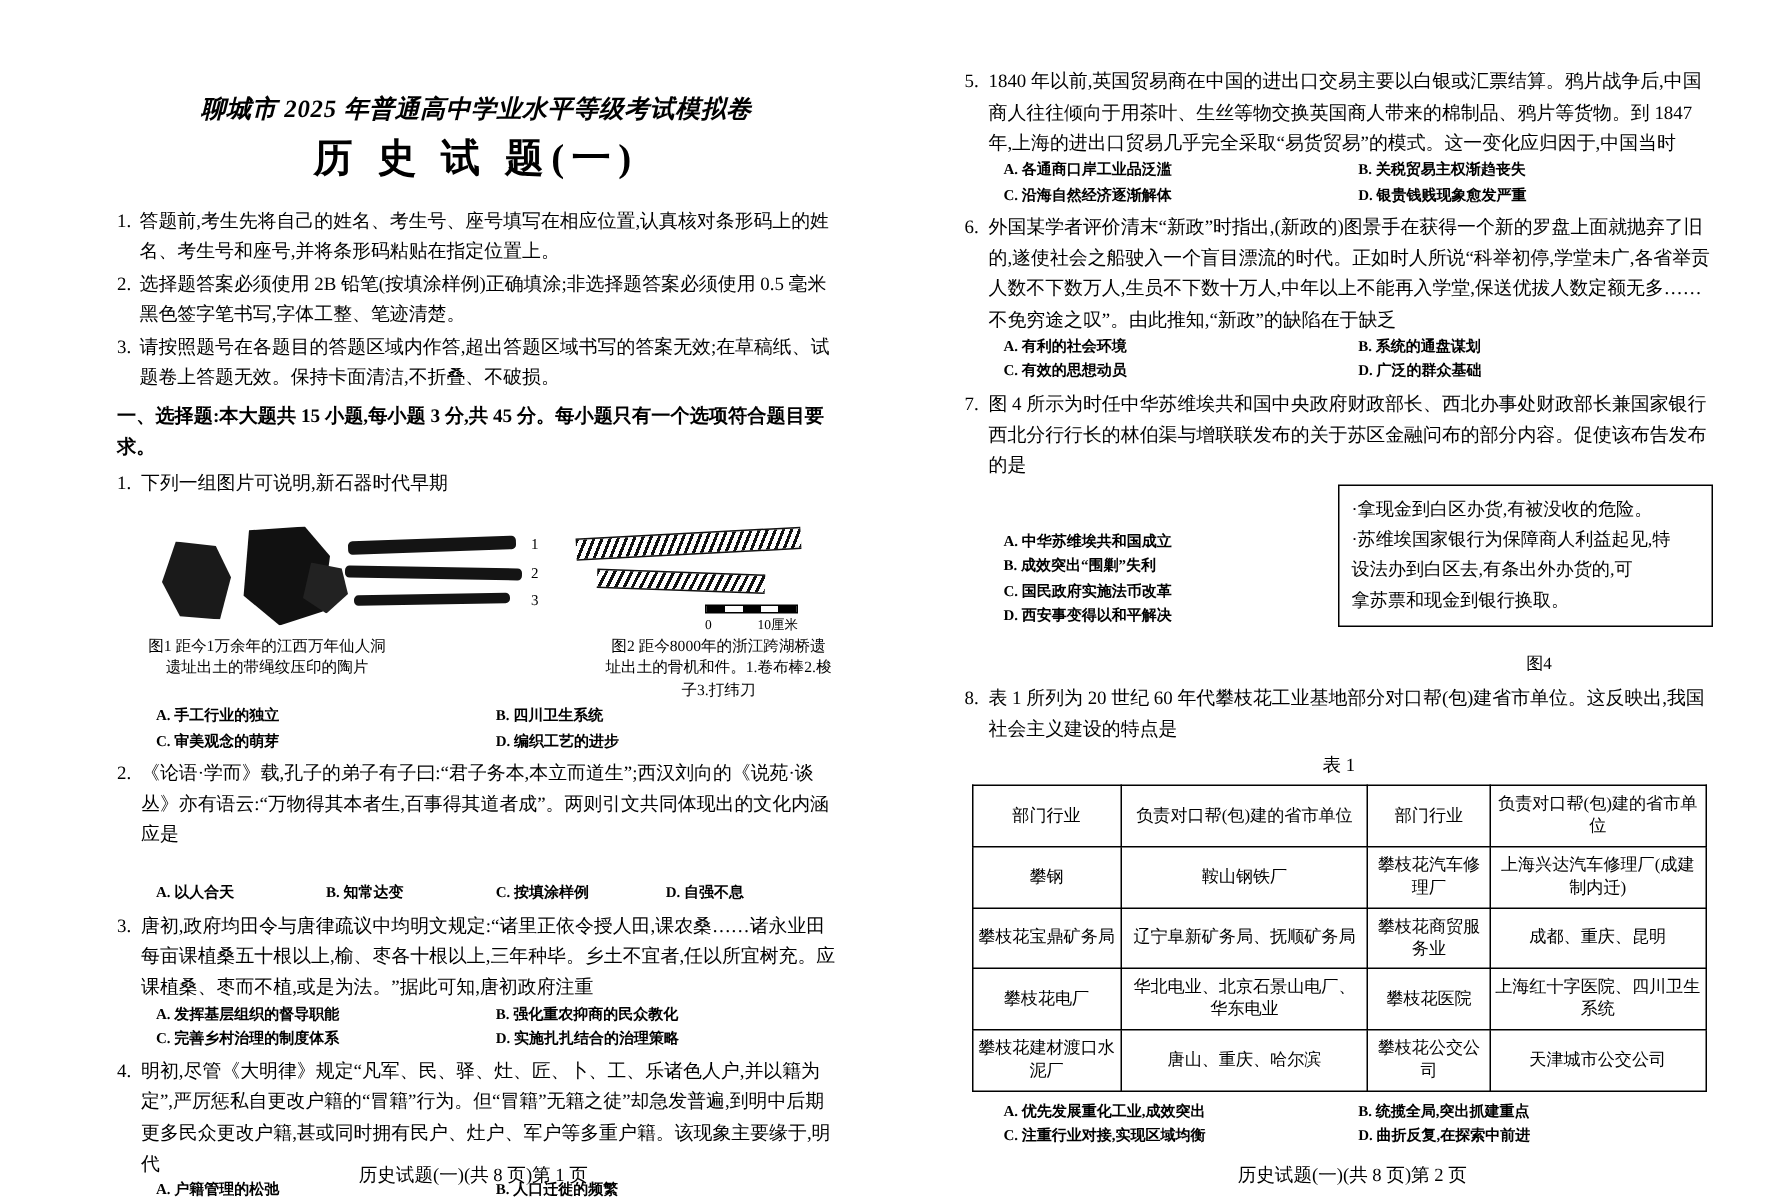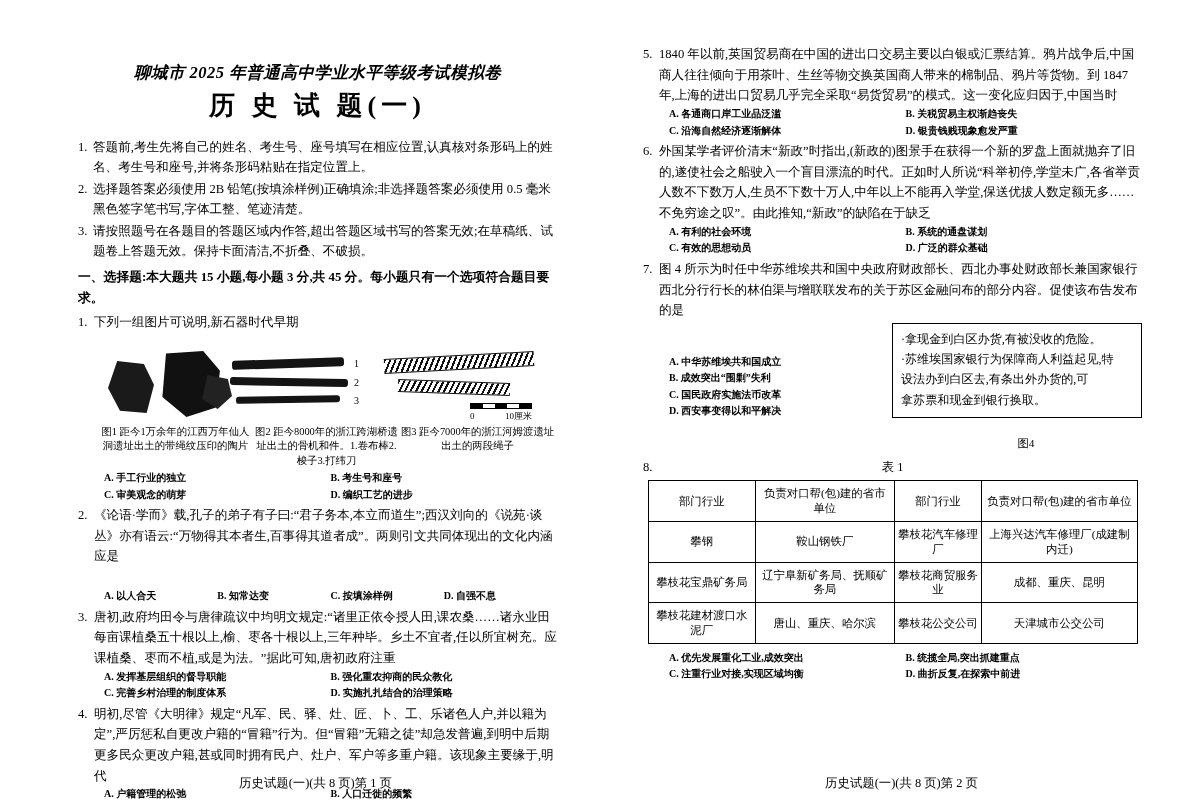--- a/index.html
+++ b/index.html
@@ -320,27 +320,26 @@
                   <span>0</span>
                   <span>10厘米</span>
                 </div>
               </div>
             </div>
           </div>
         </div>
         <div class="figcaps">
           <div class="figcap c1">图1  距今1万余年的江西万年仙人洞遗址出土的带绳纹压印的陶片</div>
           <div class="figcap c2">图2  距今8000年的浙江跨湖桥遗址出土的骨机和件。1.卷布棒2.梭子3.打纬刀</div>
-          <div class="figcap c3">图3  距今7000年的浙江河姆渡遗址出土的两段绳子</div>
         </div>
       </div>
 
       <div class="opts two-col">
         <div class="opt">A. 手工行业的独立</div>
-        <div class="opt">B. 考生号和座号</div>
+        <div class="opt">B. 四川卫生系统</div>
         <div class="opt">C. 审美观念的萌芽</div>
         <div class="opt">D. 编织工艺的进步</div>
       </div>
     </div>
 
     <div class="q">
       <div class="q-body">
         <span class="qnum">2.</span>
         <span>《论语·学而》载,孔子的弟子有子曰:“君子务本,本立而道生”;西汉刘向的《说苑·谈丛》亦有语云:“万物得其本者生,百事得其道者成”。两则引文共同体现出的文化内涵应是</span>
       </div>
@@ -430,20 +429,21 @@
             <div class="line">拿苏票和现金到银行换取。</div>
           </div>
           <div class="fig4cap">图4</div>
         </div>
       </div>
     </div>
 
     <div class="q">
       <div class="q-body">
         <span class="qnum">8.</span>
+        <span>表 1 所列为 20 世纪 60 年代攀枝花工业基地部分对口帮(包)建省市单位。这反映出,我国社会主义建设的特点是</span>
       </div>
 
       <div class="tablecap">表 1</div>
 
       <table class="data">
         <thead>
           <tr>
             <th>部门行业</th>
             <th>负责对口帮(包)建的省市单位</th>
             <th>部门行业</th>
@@ -457,20 +457,26 @@
             <td>攀枝花汽车修理厂</td>
             <td>上海兴达汽车修理厂(成建制内迁)</td>
           </tr>
           <tr>
             <td>攀枝花宝鼎矿务局</td>
             <td>辽宁阜新矿务局、抚顺矿务局</td>
             <td>攀枝花商贸服务业</td>
             <td>成都、重庆、昆明</td>
           </tr>
           <tr>
+            <td>攀枝花电厂</td>
+            <td>华北电业、北京石景山电厂、华东电业</td>
+            <td>攀枝花医院</td>
+            <td>上海红十字医院、四川卫生系统</td>
+          </tr>
+          <tr>
             <td>攀枝花建材渡口水泥厂</td>
             <td>唐山、重庆、哈尔滨</td>
             <td>攀枝花公交公司</td>
             <td>天津城市公交公司</td>
           </tr>
         </tbody>
       </table>
 
       <div class="opts two-col" style="margin-top:6px;">
         <div class="opt">A. 优先发展重化工业,成效突出</div>

